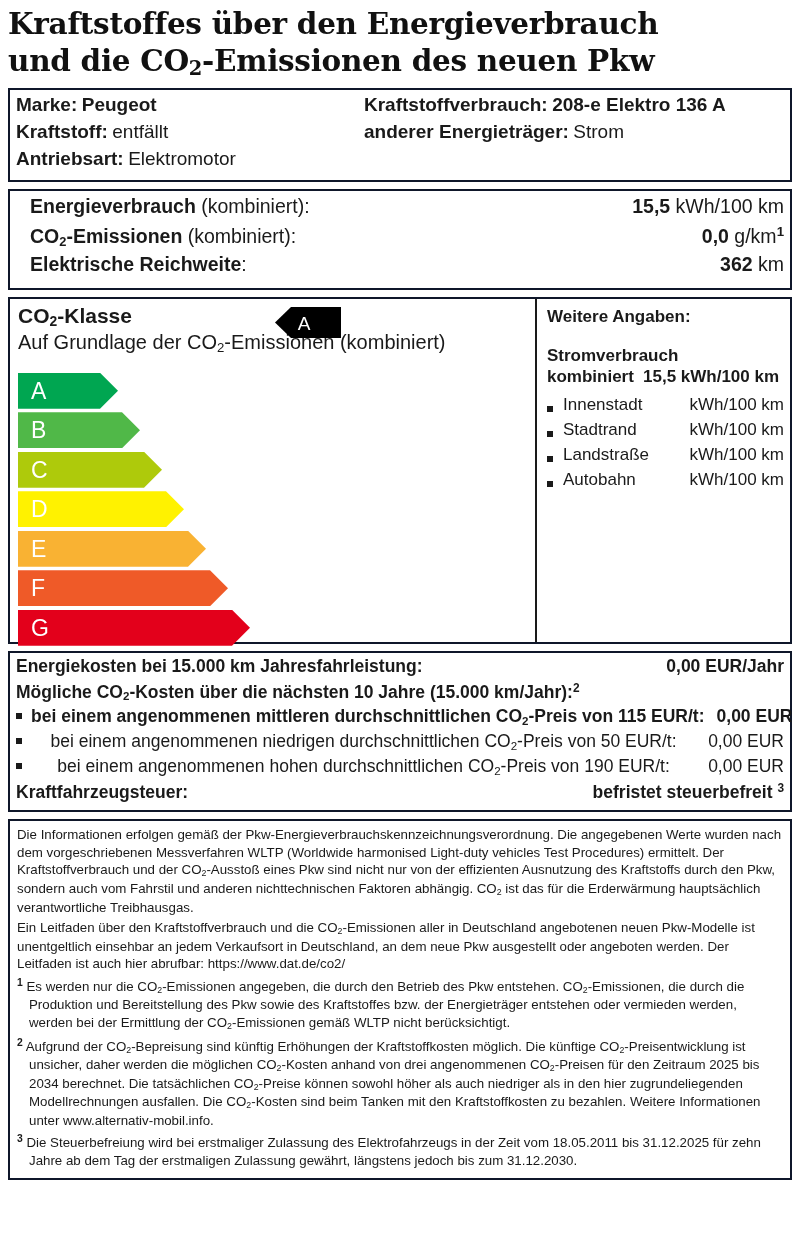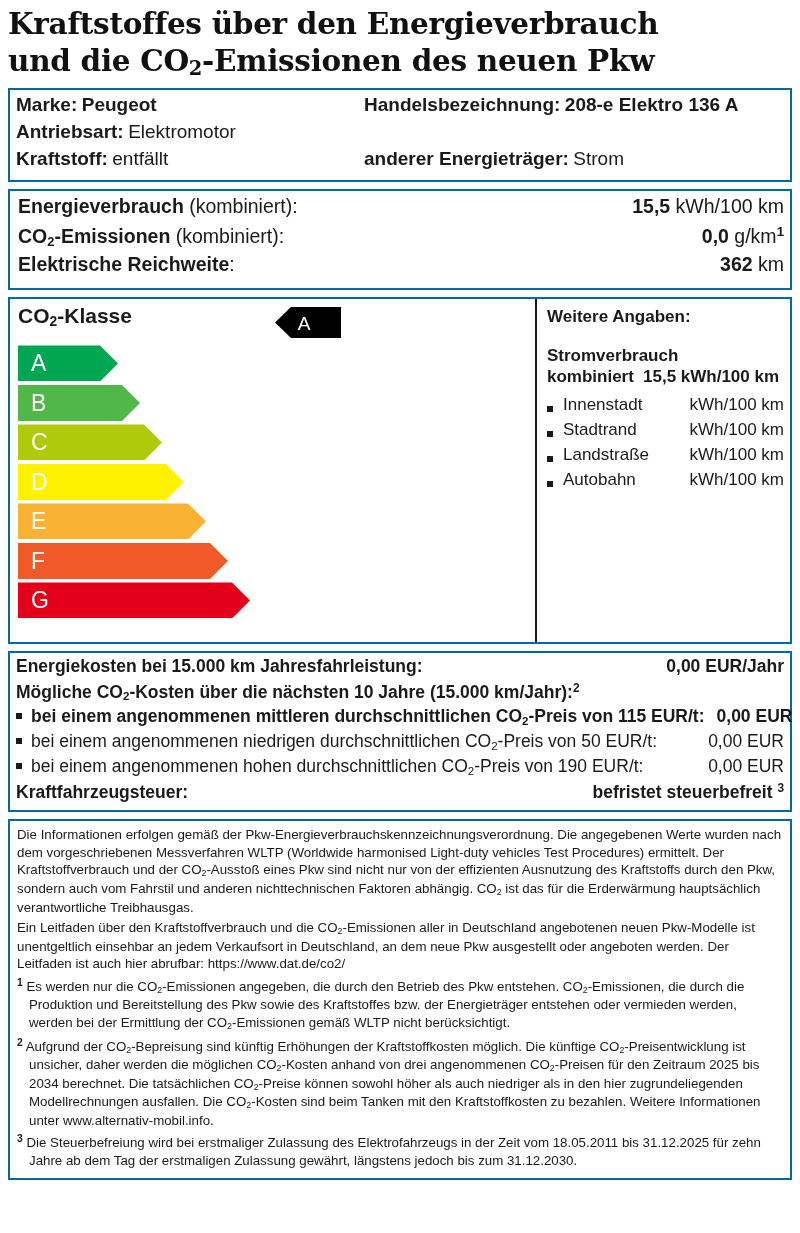--- a/index.html
+++ b/index.html
@@ -30,21 +30,21 @@
     line-height: 1.24;
     letter-spacing: -0.3px;
     padding-top: 6px;
     color: #111111;
   }
   .title .line { display: block; white-space: nowrap; }
   sub.n { font-size: 0.66em; vertical-align: -0.22em; }
 
   
   .box {
-    border: 2px solid #0369a1;
+    border: 2px solid #0f172a;
     box-sizing: border-box;
     margin-top: 7px;
     background: #fff;
   }
 
   
   .idbox { padding: 4px 0 5px 0; overflow: hidden; }
   .idrow {
     display: flex;
     align-items: baseline;
@@ -53,21 +53,21 @@
     white-space: nowrap;
     overflow: hidden;
   }
   .idrow .col-l { width: 348px; flex: 0 0 348px; overflow: hidden; }
   .idrow .col-r { flex: 1 1 auto; overflow: hidden; }
   .lbl { font-weight: bold; font-size: 19px; }
   .val { font-size: 19px; }
   .val-b { font-size: 19px; font-weight: bold; }
 
   
-  .consbox { padding: 4px 6px 6px 8px; }
+  .consbox { padding: 4px 6px 6px 20px; }
   .consrow {
     display: flex;
     align-items: baseline;
     justify-content: space-between;
     height: 29px;
     white-space: nowrap;
   }
   .consrow .left { font-size: 19.5px; }
   .consrow .left b { font-weight: bold; }
   .consrow .right { font-size: 19.5px; }
@@ -194,20 +194,21 @@
   .strompreis .sp-lbl { width: 122px; flex: 0 0 122px; }
   .strompreis .sp-val { font-weight: bold; }
   sup.z { font-size: 0.68em; vertical-align: 0.5em; }
 
   .bulletrow {
     display: flex;
     align-items: baseline;
     height: 25px;
     font-size: 17.5px;
     white-space: nowrap;
+    text-align: center;
   }
   .bulletrow .bullet {
     width: 6px; height: 6px;
     background: #1a1a1a;
     flex: 0 0 6px;
     margin-right: 9px;
     position: relative;
     top: -3px;
   }
   .bulletrow .txt { flex: 1 1 auto; }
@@ -247,29 +248,29 @@
 <div class="page">
 
   <div class="title">
     <span class="line">Kraftstoffes über den Energieverbrauch</span>
     <span class="line"><span>und die CO</span><sub class="n">2</sub><span>-Emissionen des neuen Pkw</span></span>
   </div>
 
   <div class="box idbox">
     <div class="idrow">
       <div class="col-l"><span class="lbl">Marke:</span> <span class="val-b">Peugeot</span></div>
-      <div class="col-r"><span class="lbl">Handelsbezeichnung:</span> <span class="val-b">208-e Elektro 136 A</span></div>
+      <div class="col-r"><span class="lbl">Kraftstoffverbrauch:</span> <span class="val-b">208-e Elektro 136 A</span></div>
+    </div>
+    <div class="idrow">
+      <div class="col-l"><span class="lbl">Kraftstoff:</span> <span class="val">entfällt</span></div>
+      <div class="col-r"><span class="lbl">anderer Energieträger:</span> <span class="val">Strom</span></div>
     </div>
     <div class="idrow">
       <div class="col-l"><span class="lbl">Antriebsart:</span> <span class="val">Elektromotor</span></div>
       <div class="col-r"></div>
-    </div>
-    <div class="idrow">
-      <div class="col-l"><span class="lbl">Kraftstoff:</span> <span class="val">entfällt</span></div>
-      <div class="col-r"><span class="lbl">anderer Energieträger:</span> <span class="val">Strom</span></div>
     </div>
   </div>
 
   <div class="box consbox">
     <div class="consrow">
       <div class="left"><b>Energieverbrauch</b><span> (kombiniert):</span></div>
       <div class="right"><span class="num">15,5</span><span> kWh/100 km</span></div>
     </div>
     <div class="consrow">
       <div class="left"><b>CO</b><b><sub class="n">2</sub></b><b>-Emissionen</b><span> (kombiniert):</span></div>
@@ -277,20 +278,21 @@
     </div>
     <div class="consrow">
       <div class="left"><b>Elektrische Reichweite</b><span>:</span></div>
       <div class="right"><span class="num">362</span><span> km</span></div>
     </div>
   </div>
 
   <div class="box classbox">
     <div class="class-left">
       <div class="class-title"><span>CO</span><sub class="n">2</sub><span>-Klasse</span></div>
+      <div class="class-sub"><span>Auf Grundlage der CO</span><sub class="n">2</sub><span>-Emissionen (kombiniert)</span></div>
 
       <div class="bars" id="bars">
           <div class="bar">
             <span class="shape" style="width: 100px; background: rgb(0, 166, 81); clip-path: polygon(0px 0px, calc(100% - 18px) 0px, 100% 50%, calc(100% - 18px) 100%, 0px 100%);"></span>
             <span class="glyph">A</span>
           </div>
           <div class="bar">
             <span class="shape" style="width: 122px; background: rgb(80, 184, 72); clip-path: polygon(0px 0px, calc(100% - 18px) 0px, 100% 50%, calc(100% - 18px) 100%, 0px 100%);"></span>
             <span class="glyph">B</span>
           </div>

